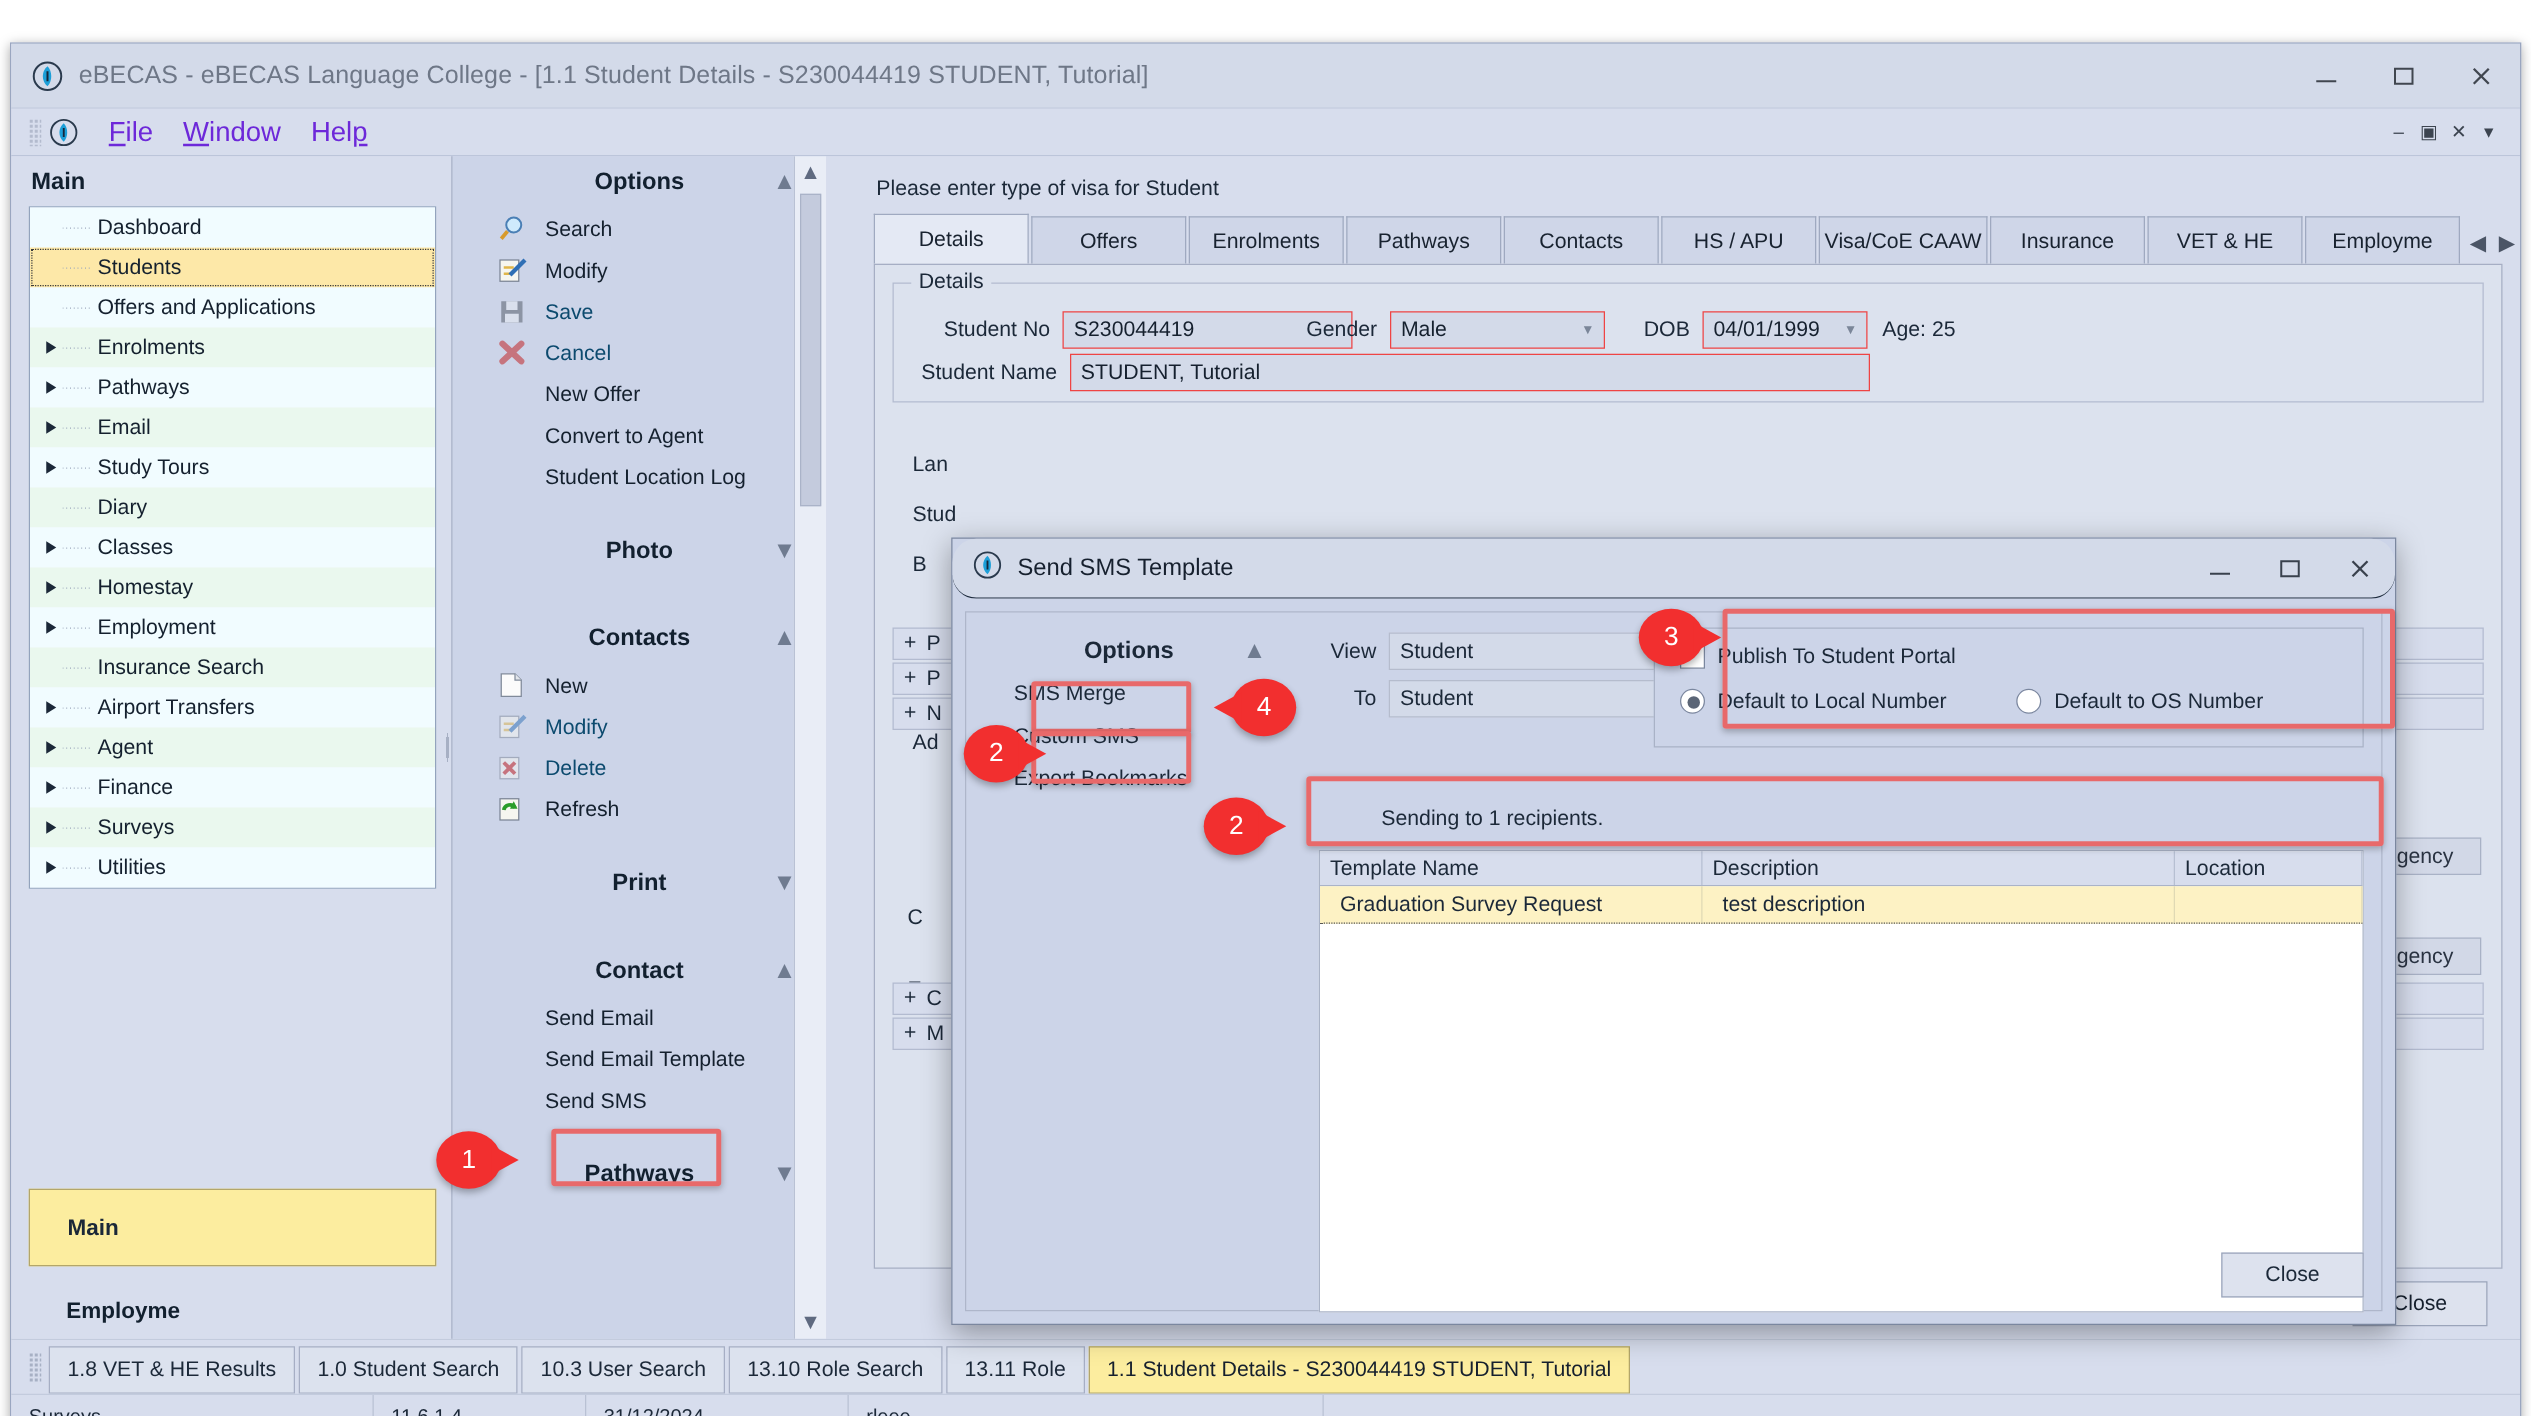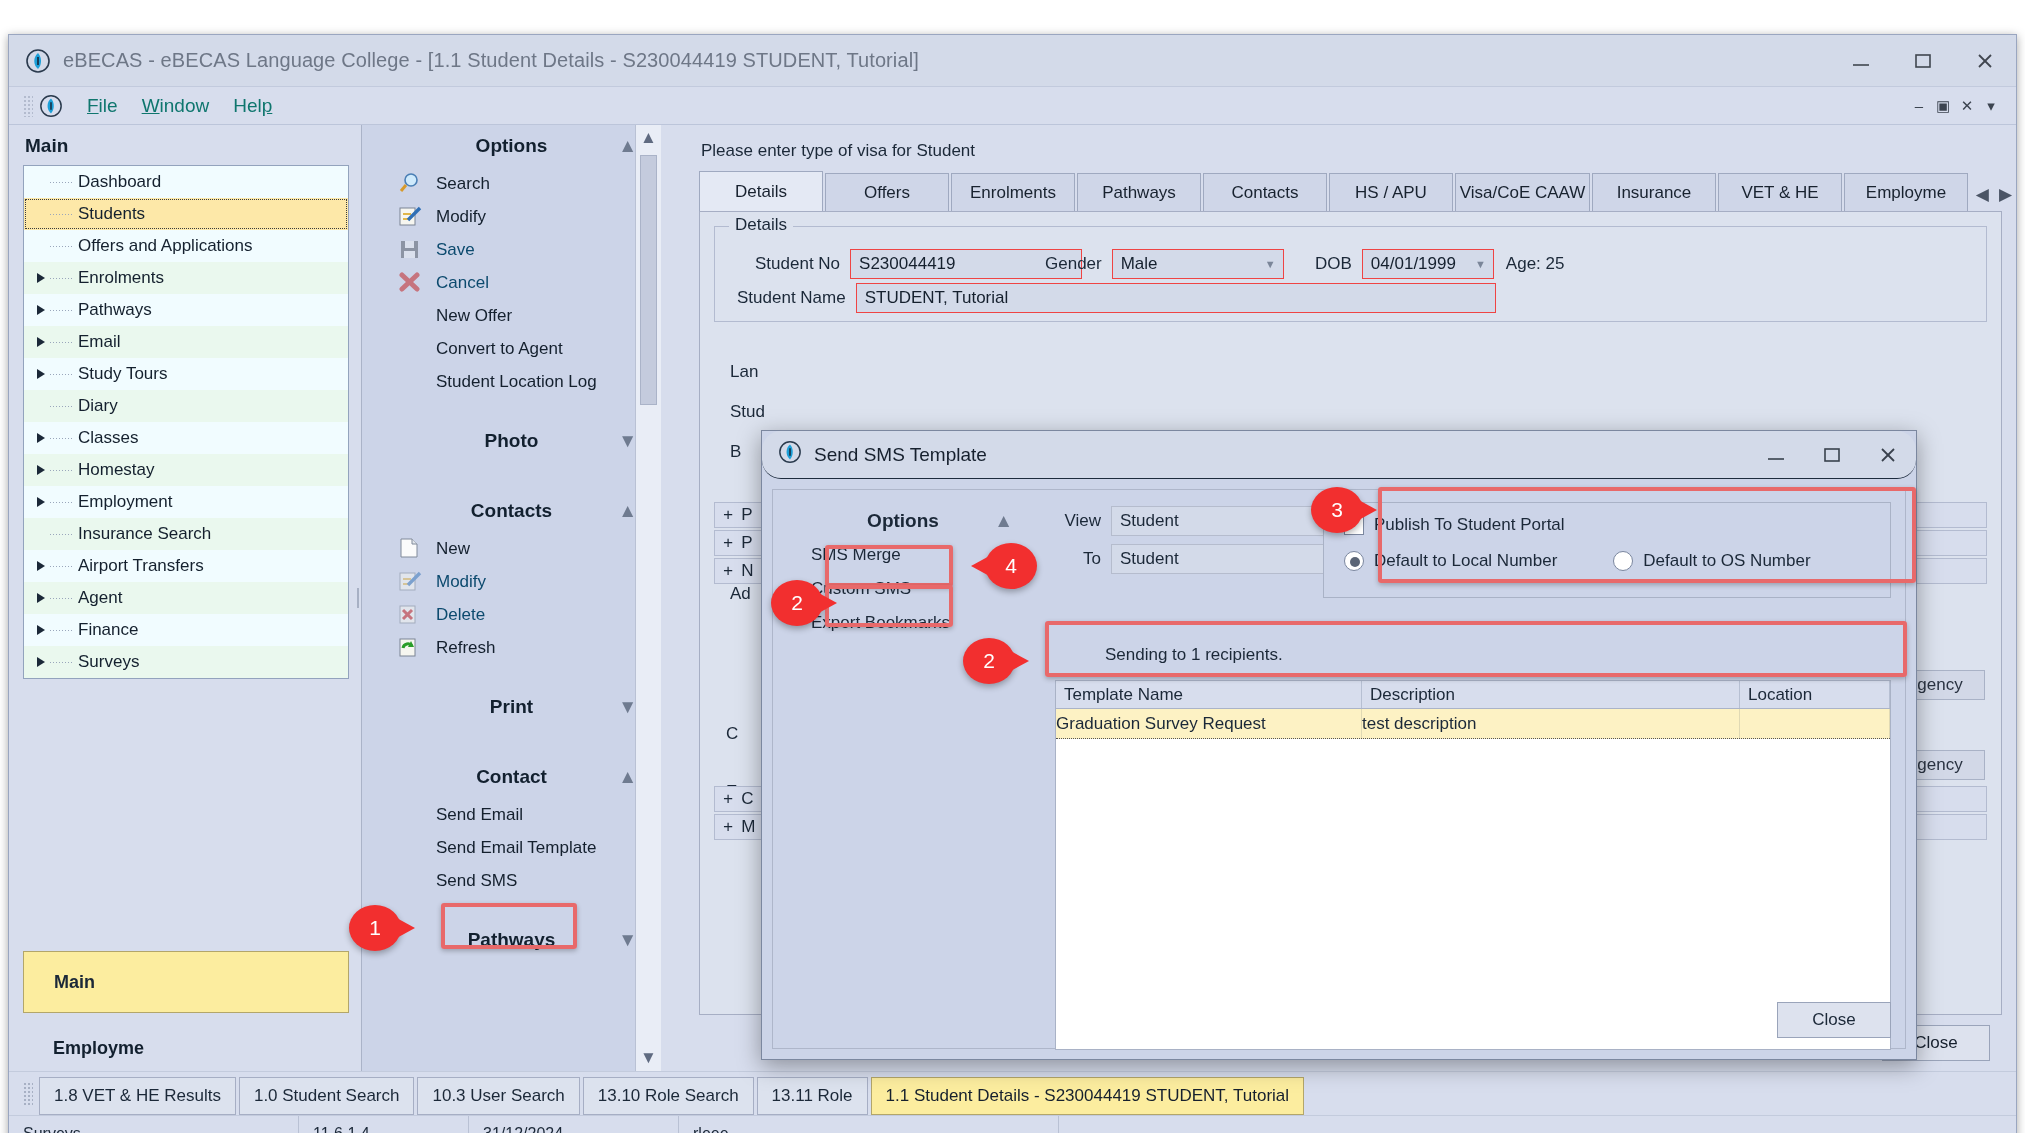--- a/index.html
+++ b/index.html
@@ -42,21 +42,21 @@
   
   .menubar {
     height:38px;flex:0 0 38px;background:#d7dded;
     display:flex;align-items:center;padding-left:14px;
     border-bottom:1px solid #bcc5da;
   }
   .grip { width:10px;height:22px;margin-right:6px;
     background-image:radial-gradient(#aab2c6 40%, transparent 41%);
     background-size:4px 4px;opacity:.8;}
   .menu-ico{width:24px;height:24px;margin-right:12px}
-  .menu-item{padding:2px 12px;font-size:19px;color:#0f766e;}
+  .menu-item{padding:2px 12px;font-size:22px;color:#6d28d9;}
   .menu-item u{text-decoration:underline}
   .menu-right{margin-left:auto;display:flex;gap:2px;padding-right:14px;color:#3c4450}
   .menu-right span{width:22px;text-align:center;font-size:15px;line-height:14px;}
   
   .bodyrow{flex:1 1 auto;display:flex;min-height:0;position:relative;}
   
   .navcol{
     width:352px;flex:0 0 352px;background:#d7dded;
     display:flex;flex-direction:column;padding:0 0 0 0;position:relative;
   }
@@ -195,21 +195,21 @@
   .m-field{position:absolute;display:flex;align-items:center;font-size:17px}
   .m-input{background:#d3dae9;border:1px solid #b5bccd;height:30px;width:260px;display:flex;align-items:center;padding:0 8px}
   .m-sending{position:absolute;left:332px;top:155px;font-size:17px}
   .m-table{
     position:absolute;left:282px;top:190px;right:14px;height:370px;
     background:#ffffff;border:1px solid #a9b2c6;
   }
   .m-thead{display:flex;height:28px;background:#d7dded;border-bottom:1px solid #aab3c8}
   .m-th{display:flex;align-items:center;padding-left:8px;font-size:17px;border-right:1px solid #b6bfd2}
   .m-tr{display:flex;height:30px;background:#fdf2c4;border-bottom:1px dotted #555}
-  .m-td{display:flex;align-items:center;padding-left:0;font-size:17px;border-right:1px solid #e0d9b4}
+  .m-td{display:flex;align-items:center;padding-left:16px;font-size:17px;border-right:1px solid #e0d9b4}
   .c1{width:306px;flex:0 0 306px}
   .c2{width:378px;flex:0 0 378px}
   .c3{flex:1 1 auto}
   .m-close{
     position:absolute;right:14px;bottom:10px;width:114px;height:36px;
     background:#dde2ee;border:1px solid #9aa4ba;display:flex;align-items:center;justify-content:center;font-size:17px;
   }
   .radiorow{display:flex;align-items:center;gap:10px;font-size:17px}
   .cbox{width:20px;height:20px;background:#fff;border:1px solid #7b879f;display:inline-block}
   .radio{width:20px;height:20px;border-radius:50%;background:#fff;border:1px solid #7b879f;position:relative;display:inline-block}
@@ -428,20 +428,29 @@
           </div>
           <div class="navrow">
             <span class="arr">
               <svg width="10" height="12">
                 <polygon points="1,1 9,6 1,11" fill="#1b2838"></polygon>
               </svg>
             </span>
             <span class="dots"></span>
             <span>Surveys</span>
           </div>
+          <div class="navrow">
+            <span class="arr">
+              <svg width="10" height="12">
+                <polygon points="1,1 9,6 1,11" fill="#1b2838"></polygon>
+              </svg>
+            </span>
+            <span class="dots"></span>
+            <span>Utilities</span>
+          </div>
         </div>
       <div class="navspacer"></div>
       <div class="main-btn">Main</div>
       <div class="reports-btn">Employme</div>
     </div>
 
     <div class="optcol">
       <div class="opt-dragdots"></div>
       <div id="optsections">
           <div class="sec-head">

